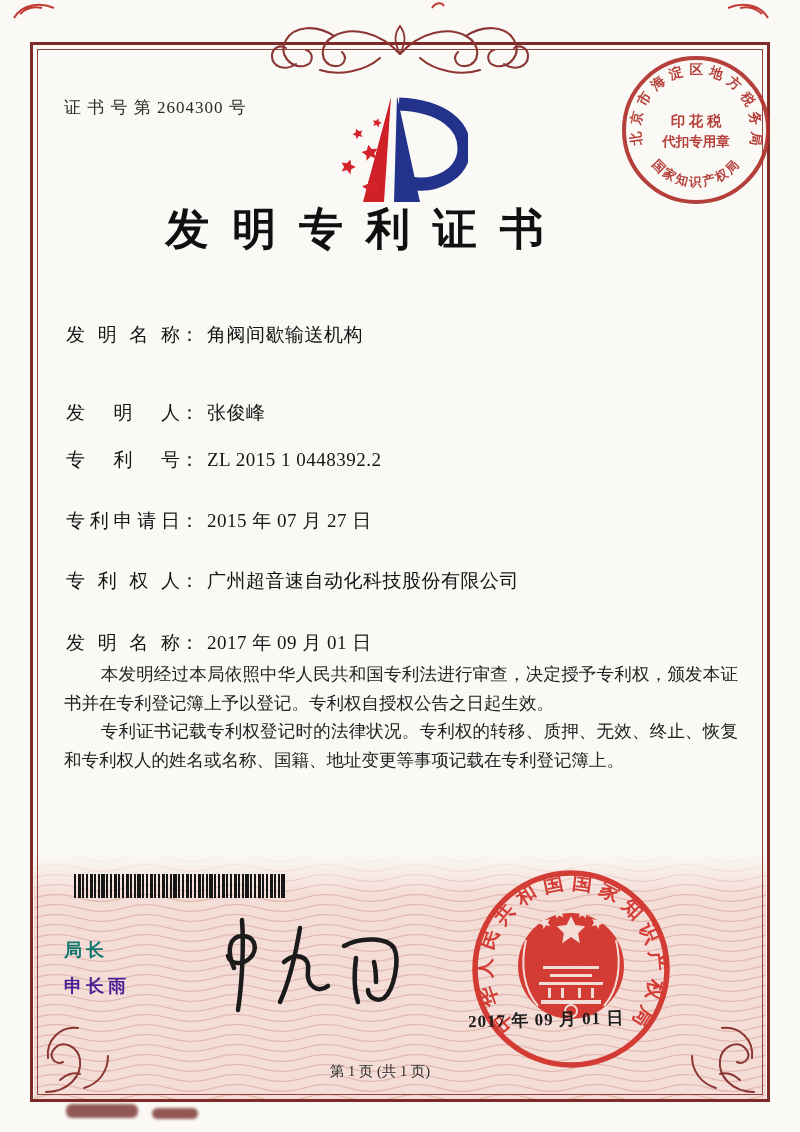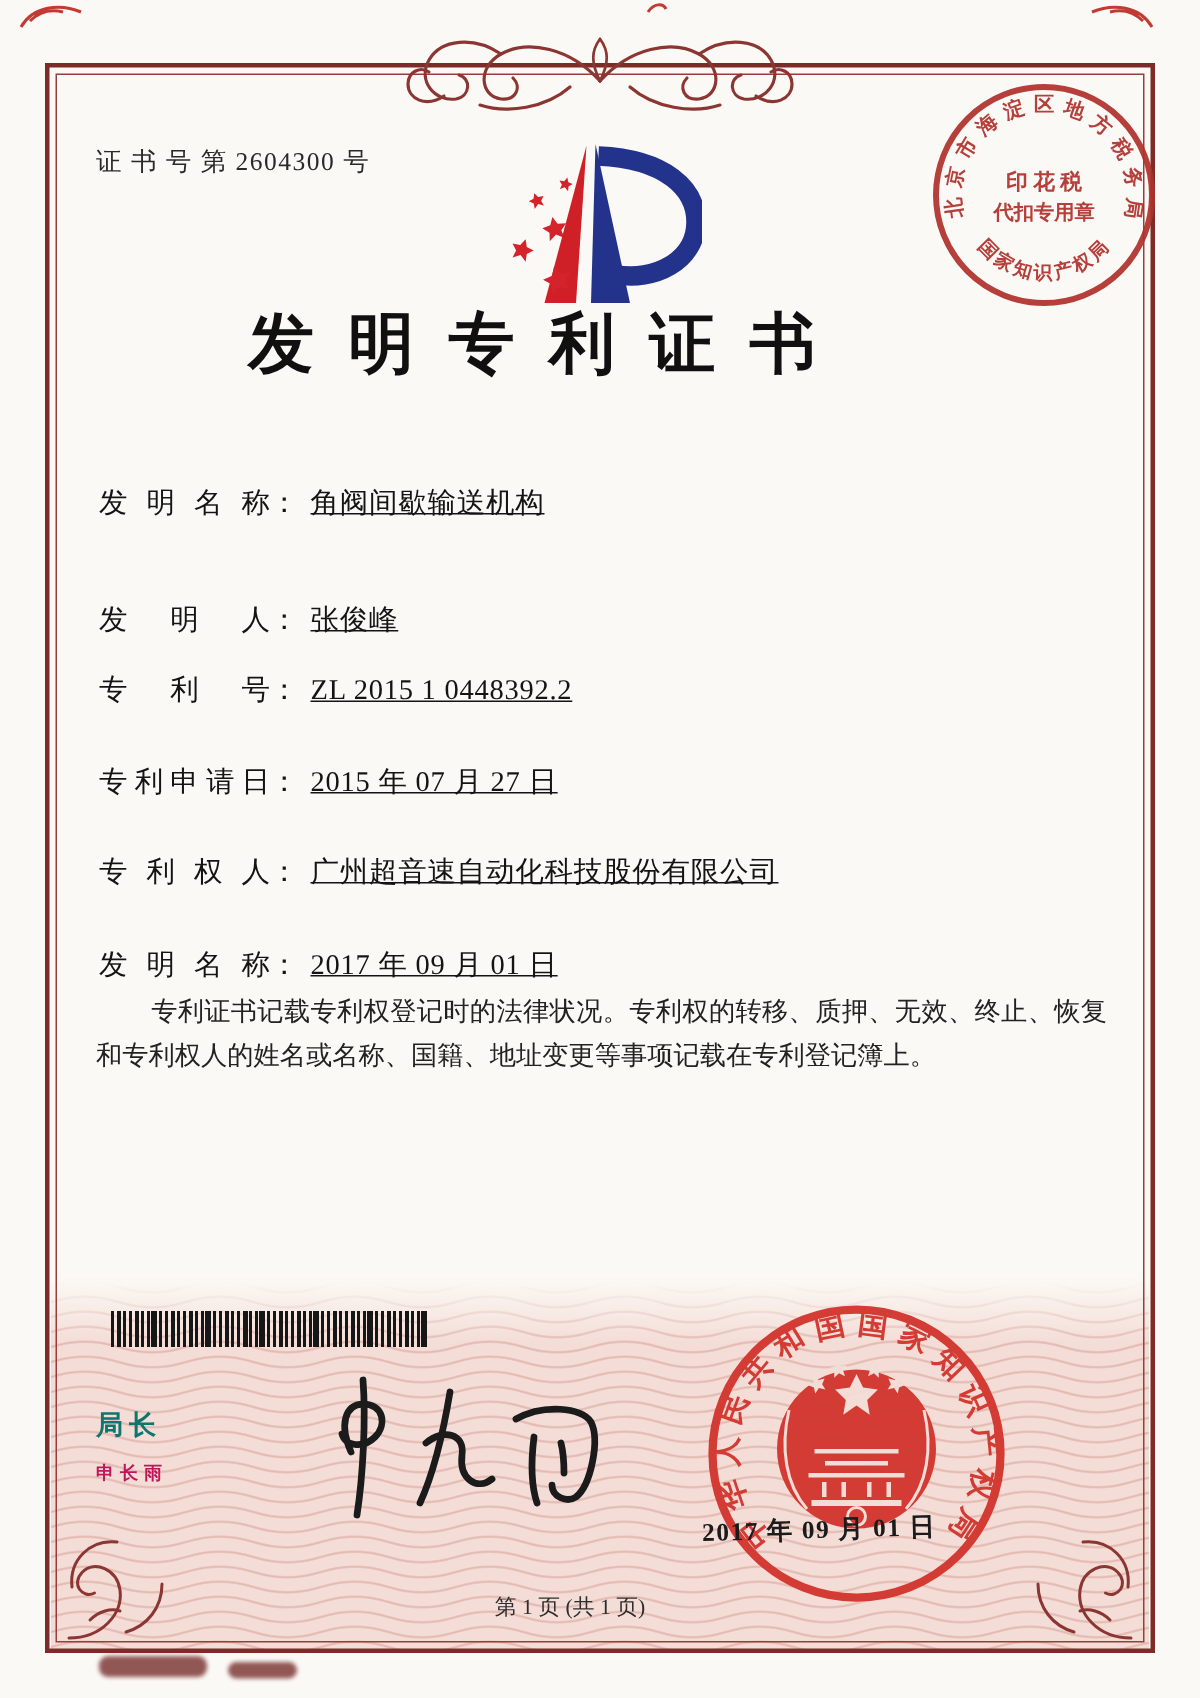--- a/index.html
+++ b/index.html
@@ -18,33 +18,33 @@
   .cert-no{left:64px;top:96px;font-size:17px;letter-spacing:1px;color:#2a2a2a;z-index:4;}
   .logo{left:332px;top:90px;z-index:4;}
   .tax-stamp{left:620px;top:54px;z-index:5;opacity:.92;}
 
   .doc-title{left:0;top:200px;width:709px;text-align:center;font-size:44px;font-weight:bold;
              letter-spacing:.52em;text-indent:.52em;color:#101010;z-index:4;}
 
   .frow{left:66px;font-size:19px;color:#141414;z-index:4;white-space:nowrap;}
   .flabel{display:inline-block;width:114px;text-align:justify;text-align-last:justify;}
   .fcolon{display:inline-block;}
-  .fvalue{margin-left:8px;letter-spacing:.5px;text-decoration:underline;}
+  .fvalue{margin-left:8px;letter-spacing:.5px;}
 
   .body-text{left:64px;top:660px;width:674px;font-size:17.5px;line-height:28.5px;color:#222;z-index:4;text-align:justify;}
   .body-text p{margin:0;text-indent:2.1em;}
 
   .barcode{left:74px;top:874px;width:212px;height:24px;z-index:4;
     background-image:
       repeating-linear-gradient(90deg,#161616 0 2px,transparent 2px 4px),
       repeating-linear-gradient(90deg,#161616 0 1px,transparent 1px 6px),
       repeating-linear-gradient(90deg,#161616 0 1px,transparent 1px 9px);}
 
   .sig-role{left:64px;top:938px;font-size:18px;font-weight:600;letter-spacing:4px;color:#0f766e;z-index:4;}
-  .sig-name{left:64px;top:974px;font-size:12px;font-weight:600;letter-spacing:4px;color:#be185d;z-index:4;}
+  .sig-name{left:64px;top:974px;font-size:18px;font-weight:600;letter-spacing:4px;color:#4c1d95;z-index:4;}
   .autograph{left:196px;top:906px;z-index:5;}
 
   .seal{left:464px;top:862px;z-index:4;opacity:.95;}
   .seal-date{left:468px;top:1008px;width:180px;font-size:17px;font-weight:bold;letter-spacing:1px;
              color:#1b1b1b;z-index:6;transform:rotate(-1.5deg);}
 
   .page-footer{left:0;top:1062px;width:760px;text-align:center;font-size:14.5px;color:#2d2d2d;z-index:4;}
 
   .smudge{background:#6e221f;border-radius:6px;filter:blur(1.5px);opacity:.75;z-index:2;}
   .edge-mark{z-index:2;}
@@ -155,20 +155,21 @@
   <span class="flabel">专利申请日</span><span class="fcolon">：</span><span class="fvalue">2015 年 07 月 27 日</span>
 </div>
 <div class="abs frow" style="top:568px">
   <span class="flabel">专利权人</span><span class="fcolon">：</span><span class="fvalue">广州超音速自动化科技股份有限公司</span>
 </div>
 <div class="abs frow" style="top:630px">
   <span class="flabel">发明名称</span><span class="fcolon">：</span><span class="fvalue">2017 年 09 月 01 日</span>
 </div>
 
 <div class="abs body-text">
+  <p>本发明经过本局依照中华人民共和国专利法进行审查，决定授予专利权，颁发本证书并在专利登记簿上予以登记。专利权自授权公告之日起生效。</p>
   <p>专利证书记载专利权登记时的法律状况。专利权的转移、质押、无效、终止、恢复和专利权人的姓名或名称、国籍、地址变更等事项记载在专利登记簿上。</p>
 </div>
 
 <div class="abs barcode"></div>
 
 <div class="abs sig-role">局长</div>
 <div class="abs sig-name">申长雨</div>
 <svg class="abs autograph" width="210" height="110" viewBox="0 0 210 110">
   <g fill="none" stroke="#1b1b1b" stroke-width="4.5" stroke-linecap="round" stroke-linejoin="round">
     <path d="M38,62 C30,44 34,30 46,30 C60,30 62,44 54,52 C46,60 34,58 32,50"></path>

